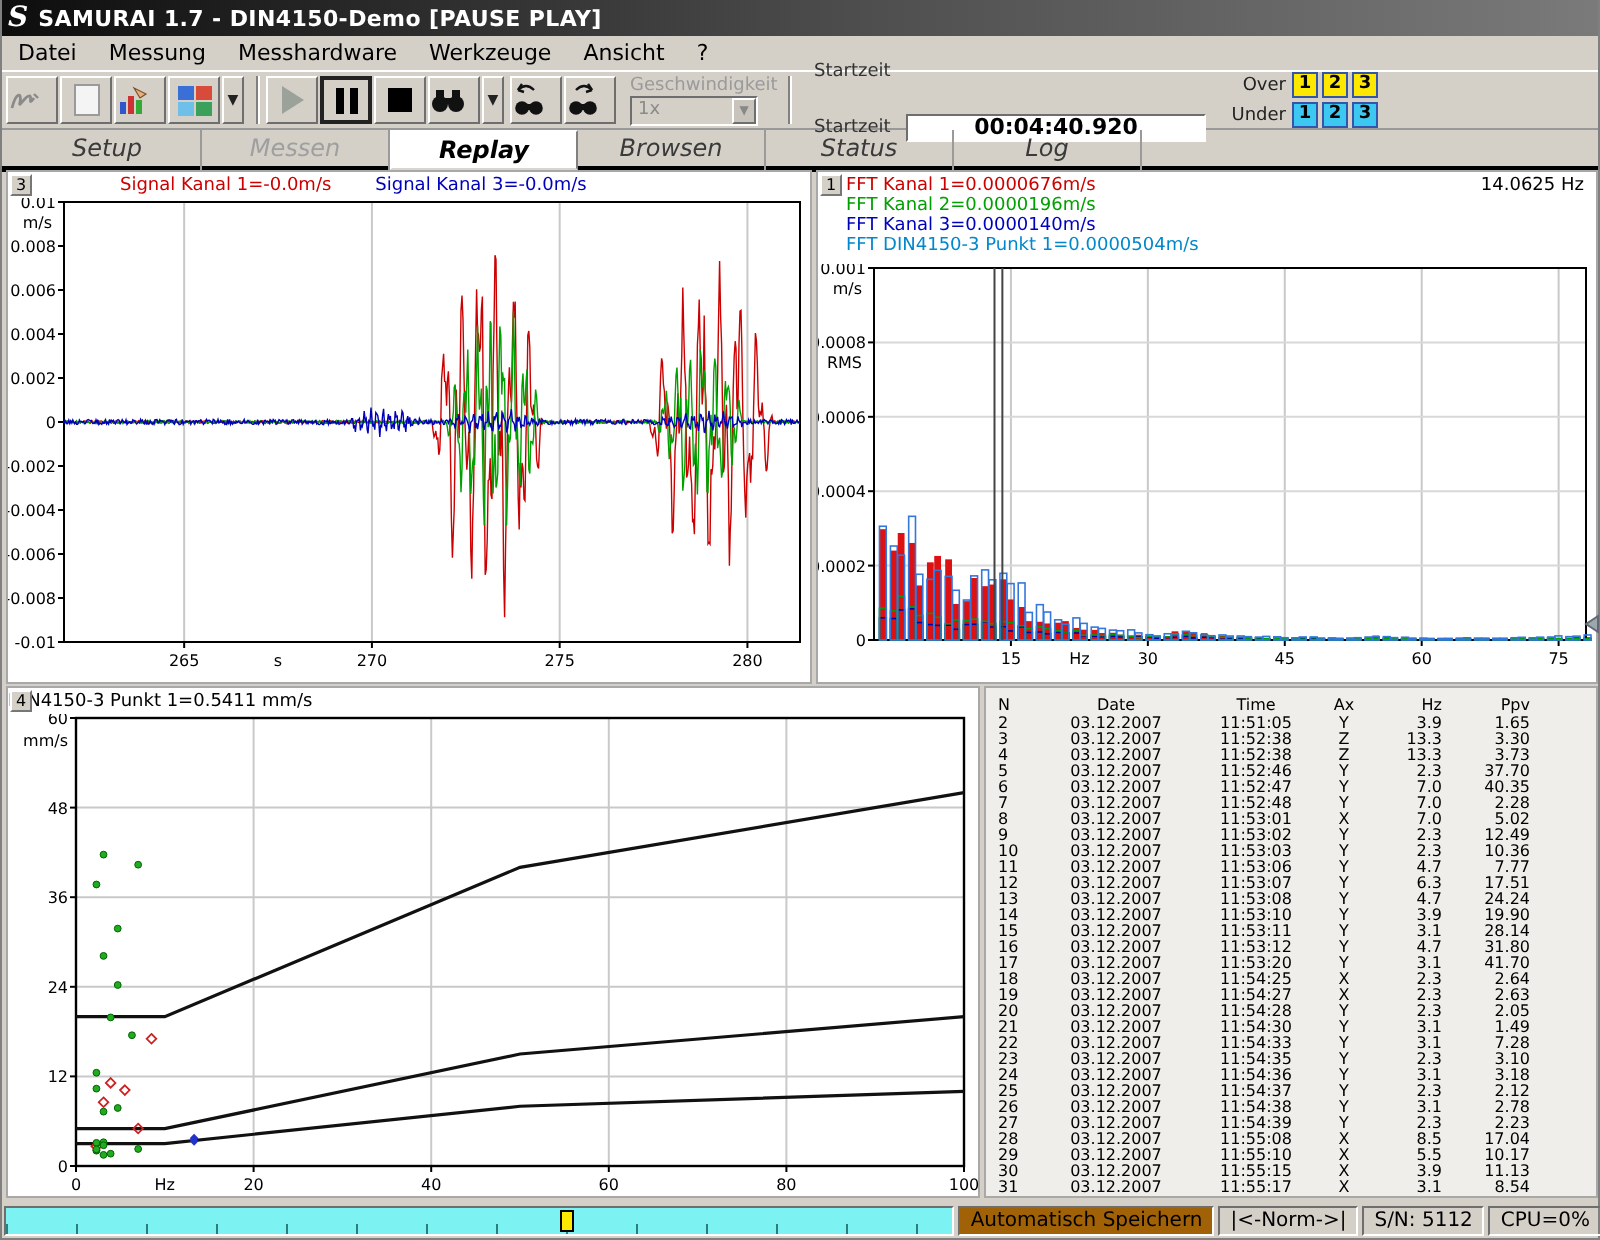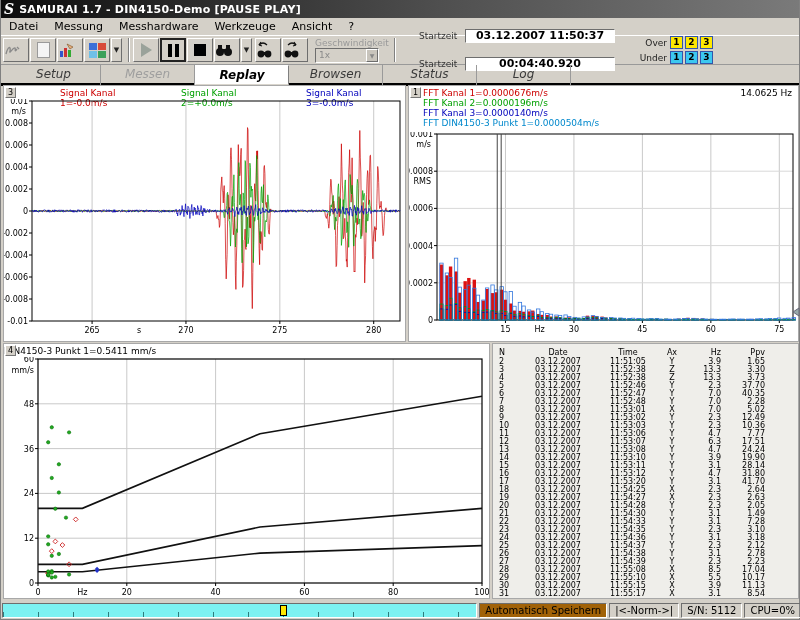--- a/index.html
+++ b/index.html
@@ -29,21 +29,21 @@
            align-items:center; justify-content:center; margin-right:3px; color:#222; }
   .tb-sep { width:2px; height:24px; margin:0 3px; border-left:1px solid #808080; border-right:1px solid #fff; }
   .speed-block { margin-left:6px; margin-right:4px; width:72px; }
   .speed-label { font-size:9px; color:#9a9a9a; }
   .speed-select { width:64px; height:15px; background:#d4d0c8; border:1px solid;
                   border-color:#6e6e6e #fff #fff #6e6e6e; font-size:9px; color:#8a8a8a;
                   display:flex; justify-content:space-between; align-items:center; padding-left:3px; }
   .speed-select .dd { width:12px; height:13px; background:#c8c4bc; font-size:6px; text-align:center;
                       border:1px solid; border-color:#fff #6e6e6e #6e6e6e #fff; color:#888; line-height:12px;}
   .time-block { margin-left:8px; font-size:10px; }
-  .time-row { display:flex; align-items:center; height:27px; margin:1px 12px; }
+  .time-row { display:flex; align-items:center; height:27px; margin:1px 0; }
   .time-row .lbl { width:46px; color:#333; font-size:9px; }
   .time-field { width:150px; height:14px; background:#fff; border:1px solid;
                 border-color:#6e6e6e #fff #fff #6e6e6e; font-size:11px; font-weight:bold;
                 text-align:center; line-height:12px; color:#000; }
   .ou-block { margin-left:10px; font-size:9px; }
   .ou-row { display:flex; align-items:center; height:14px; margin:1px 0; }
   .ou-row .lbl { width:30px; text-align:right; margin-right:3px; color:#222; }
   .ou-box { width:13px; height:13px; margin-right:2px; border:1px solid #3355aa; font-size:9px;
             font-weight:bold; text-align:center; line-height:11px; color:#000; }
   .ou-box.over { background:#ffe800; }
@@ -193,21 +193,20 @@
       <div class="speed-label">Geschwindigkeit</div>
       <div class="speed-select">
         <span>1x</span>
         <span class="dd">▼</span>
       </div>
     </div>
     <div class="tb-sep"></div>
     <div class="time-block">
       <div class="time-row">
         <span class="lbl">Startzeit</span>
-        <span class="time-field">03.12.2007  11:50:37</span>
       </div>
       <div class="time-row">
         <span class="lbl">Startzeit</span>
         <span class="time-field">00:04:40.920</span>
       </div>
     </div>
     <div class="ou-block">
       <div class="ou-row">
         <span class="lbl">Over</span>
         <span id="over-boxes" style="display:flex">
@@ -233,21 +232,20 @@
       <div class="tab active">Replay</div>
       <div class="tab">Browsen</div>
       <div class="tab">Status</div>
       <div class="tab">Log</div>
     </div>
 
   <div class="panel" id="panel-signal">
     <div class="badge">3</div>
     <div class="legend-row" id="legend-signal">
         <span style="color: rgb(204, 0, 0);">Signal Kanal 1=-0.0m/s</span>
-        <span style="color: rgb(0, 160, 0);">Signal Kanal 2=+0.0m/s</span>
         <span style="color: rgb(0, 0, 187);">Signal Kanal 3=-0.0m/s</span>
       </div>
     <svg id="svg-signal" width="403" height="244">
         <line x1="88.08163265306112" y1="2" x2="88.08163265306112" y2="222" stroke="#c9c9c9" stroke-width="1"></line>
         <line x1="181.95918367346943" y1="2" x2="181.95918367346943" y2="222" stroke="#c9c9c9" stroke-width="1"></line>
         <line x1="275.8367346938778" y1="2" x2="275.8367346938778" y2="222" stroke="#c9c9c9" stroke-width="1"></line>
         <line x1="369.7142857142861" y1="2" x2="369.7142857142861" y2="222" stroke="#c9c9c9" stroke-width="1"></line>
         <rect x="28" y="2" width="368" height="220" fill="none" stroke="#000" stroke-width="1"></rect>
         <line x1="25" y1="2" x2="28" y2="2" stroke="#000"></line>
         <text x="24" y="5" text-anchor="end" font-size="8" fill="#000" font-family="DejaVu Sans, sans-serif">0.01</text>

